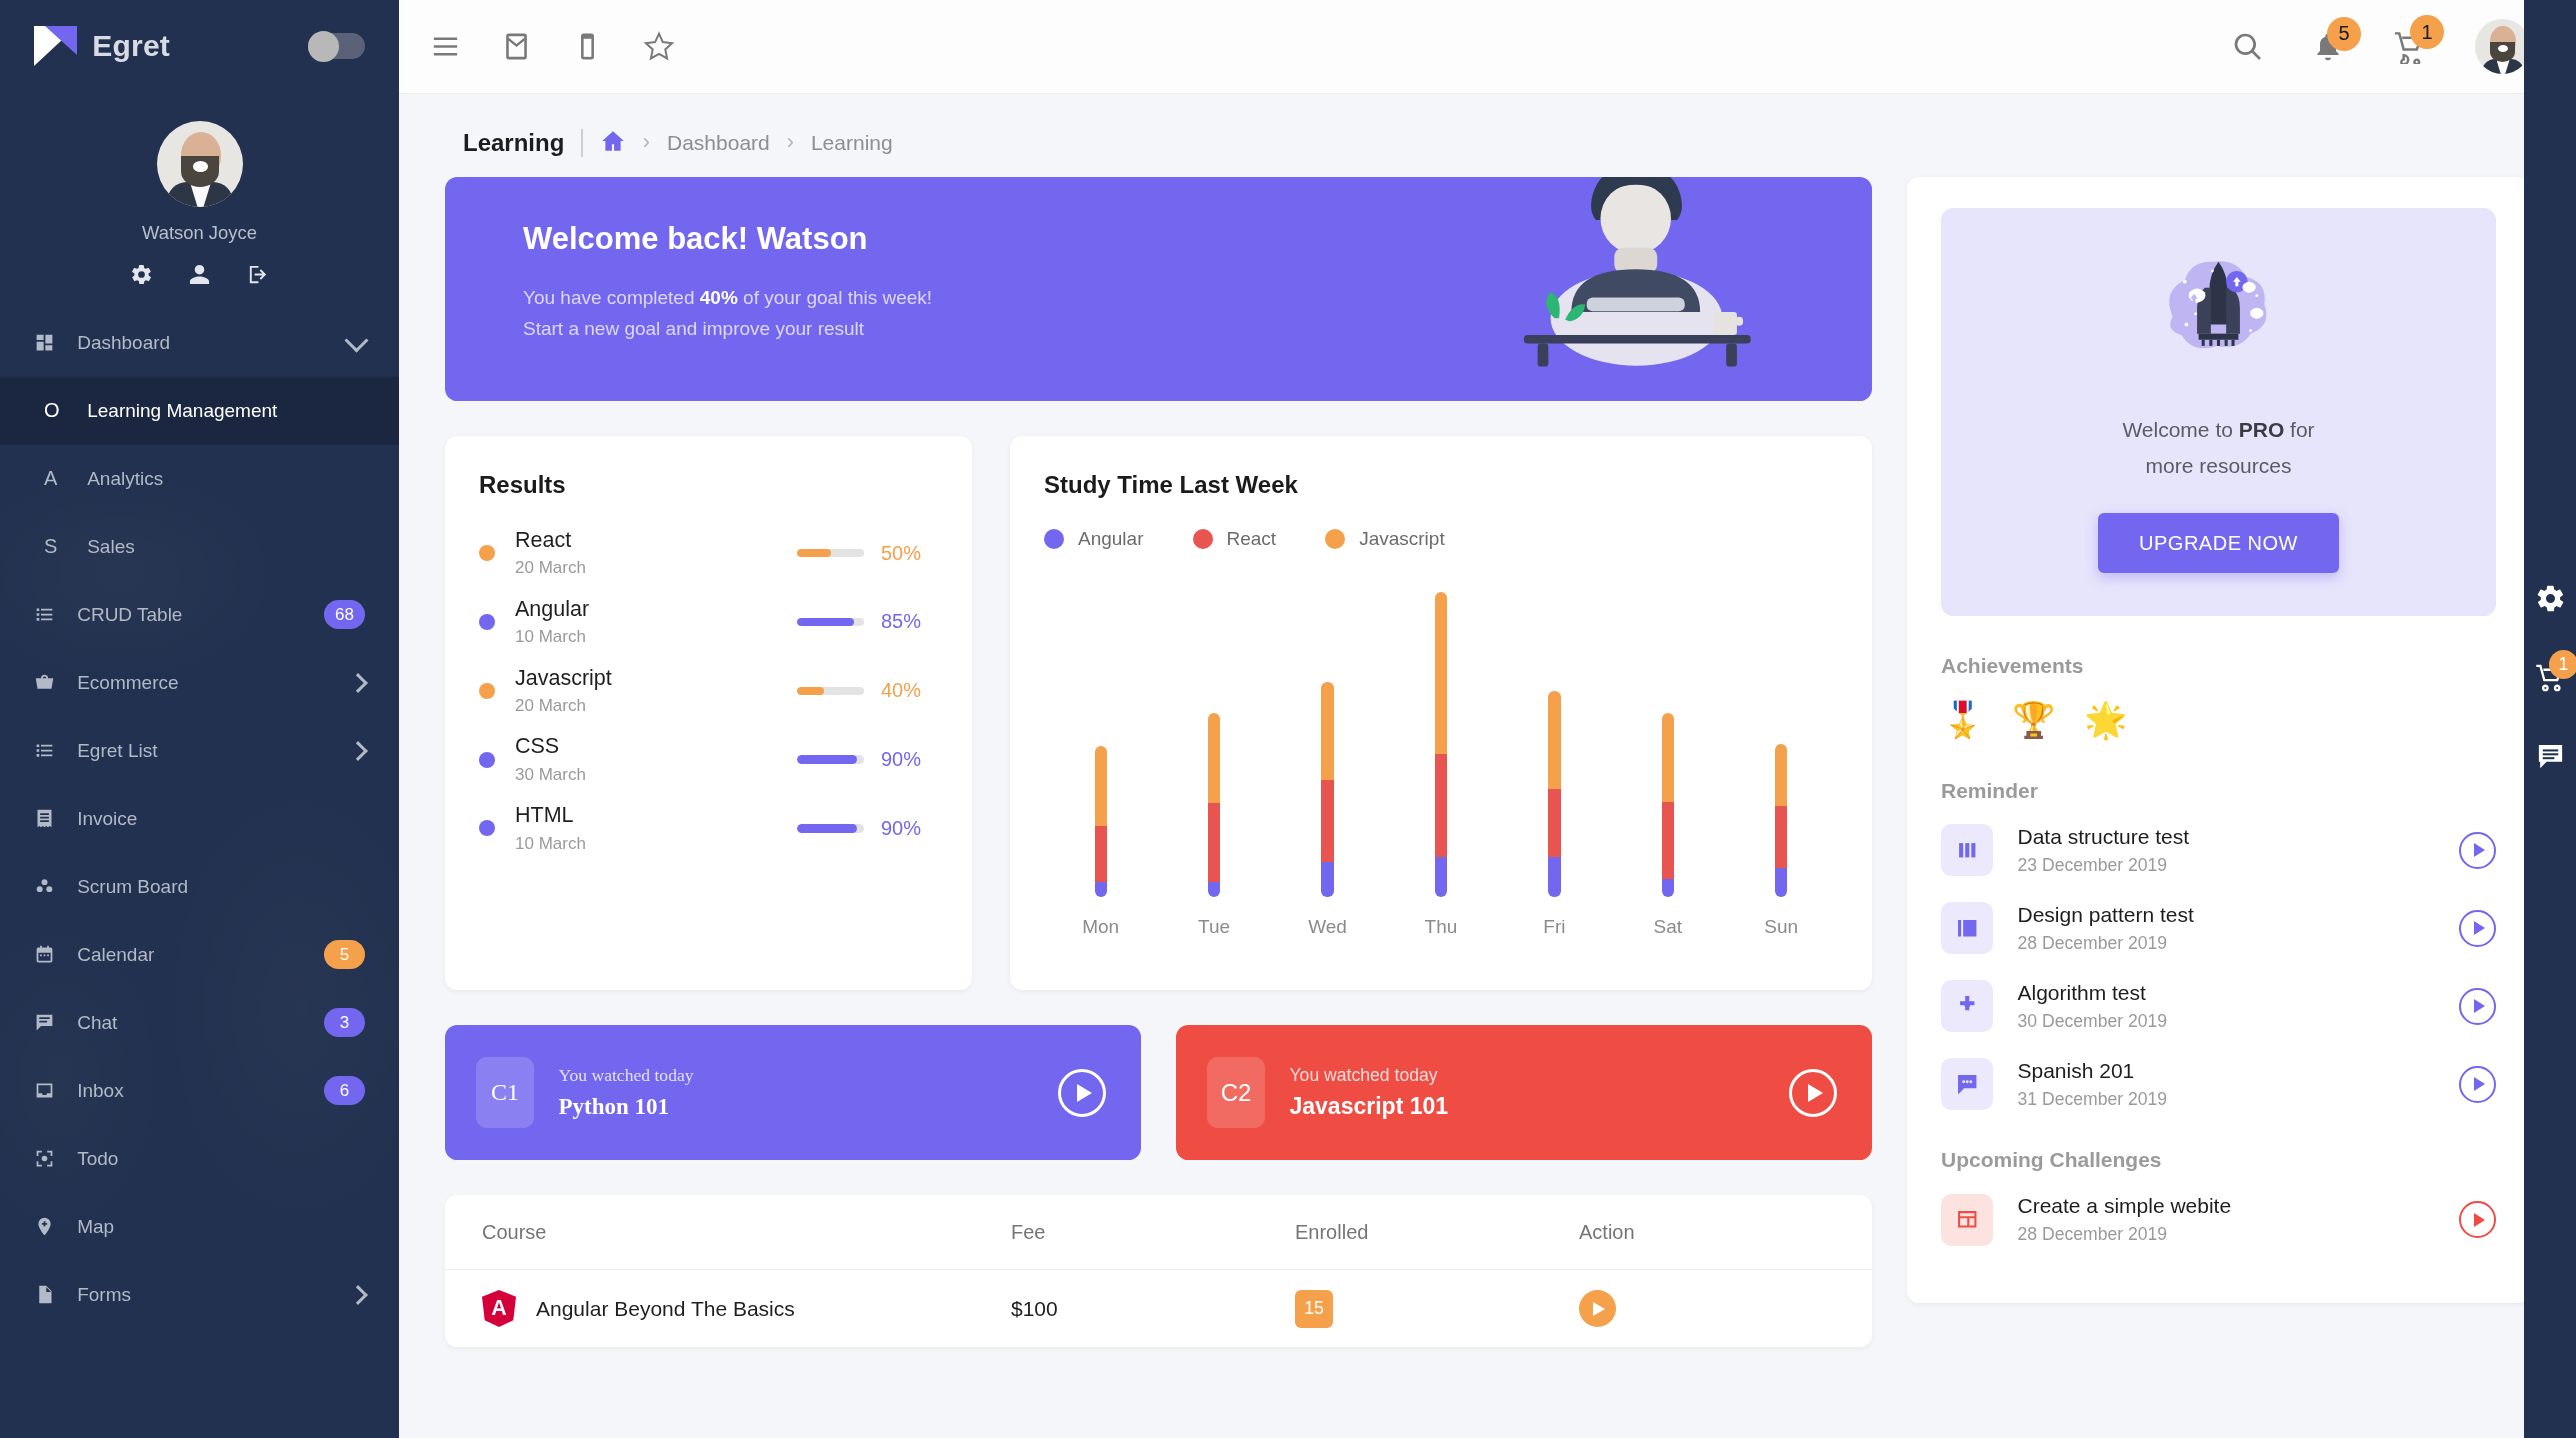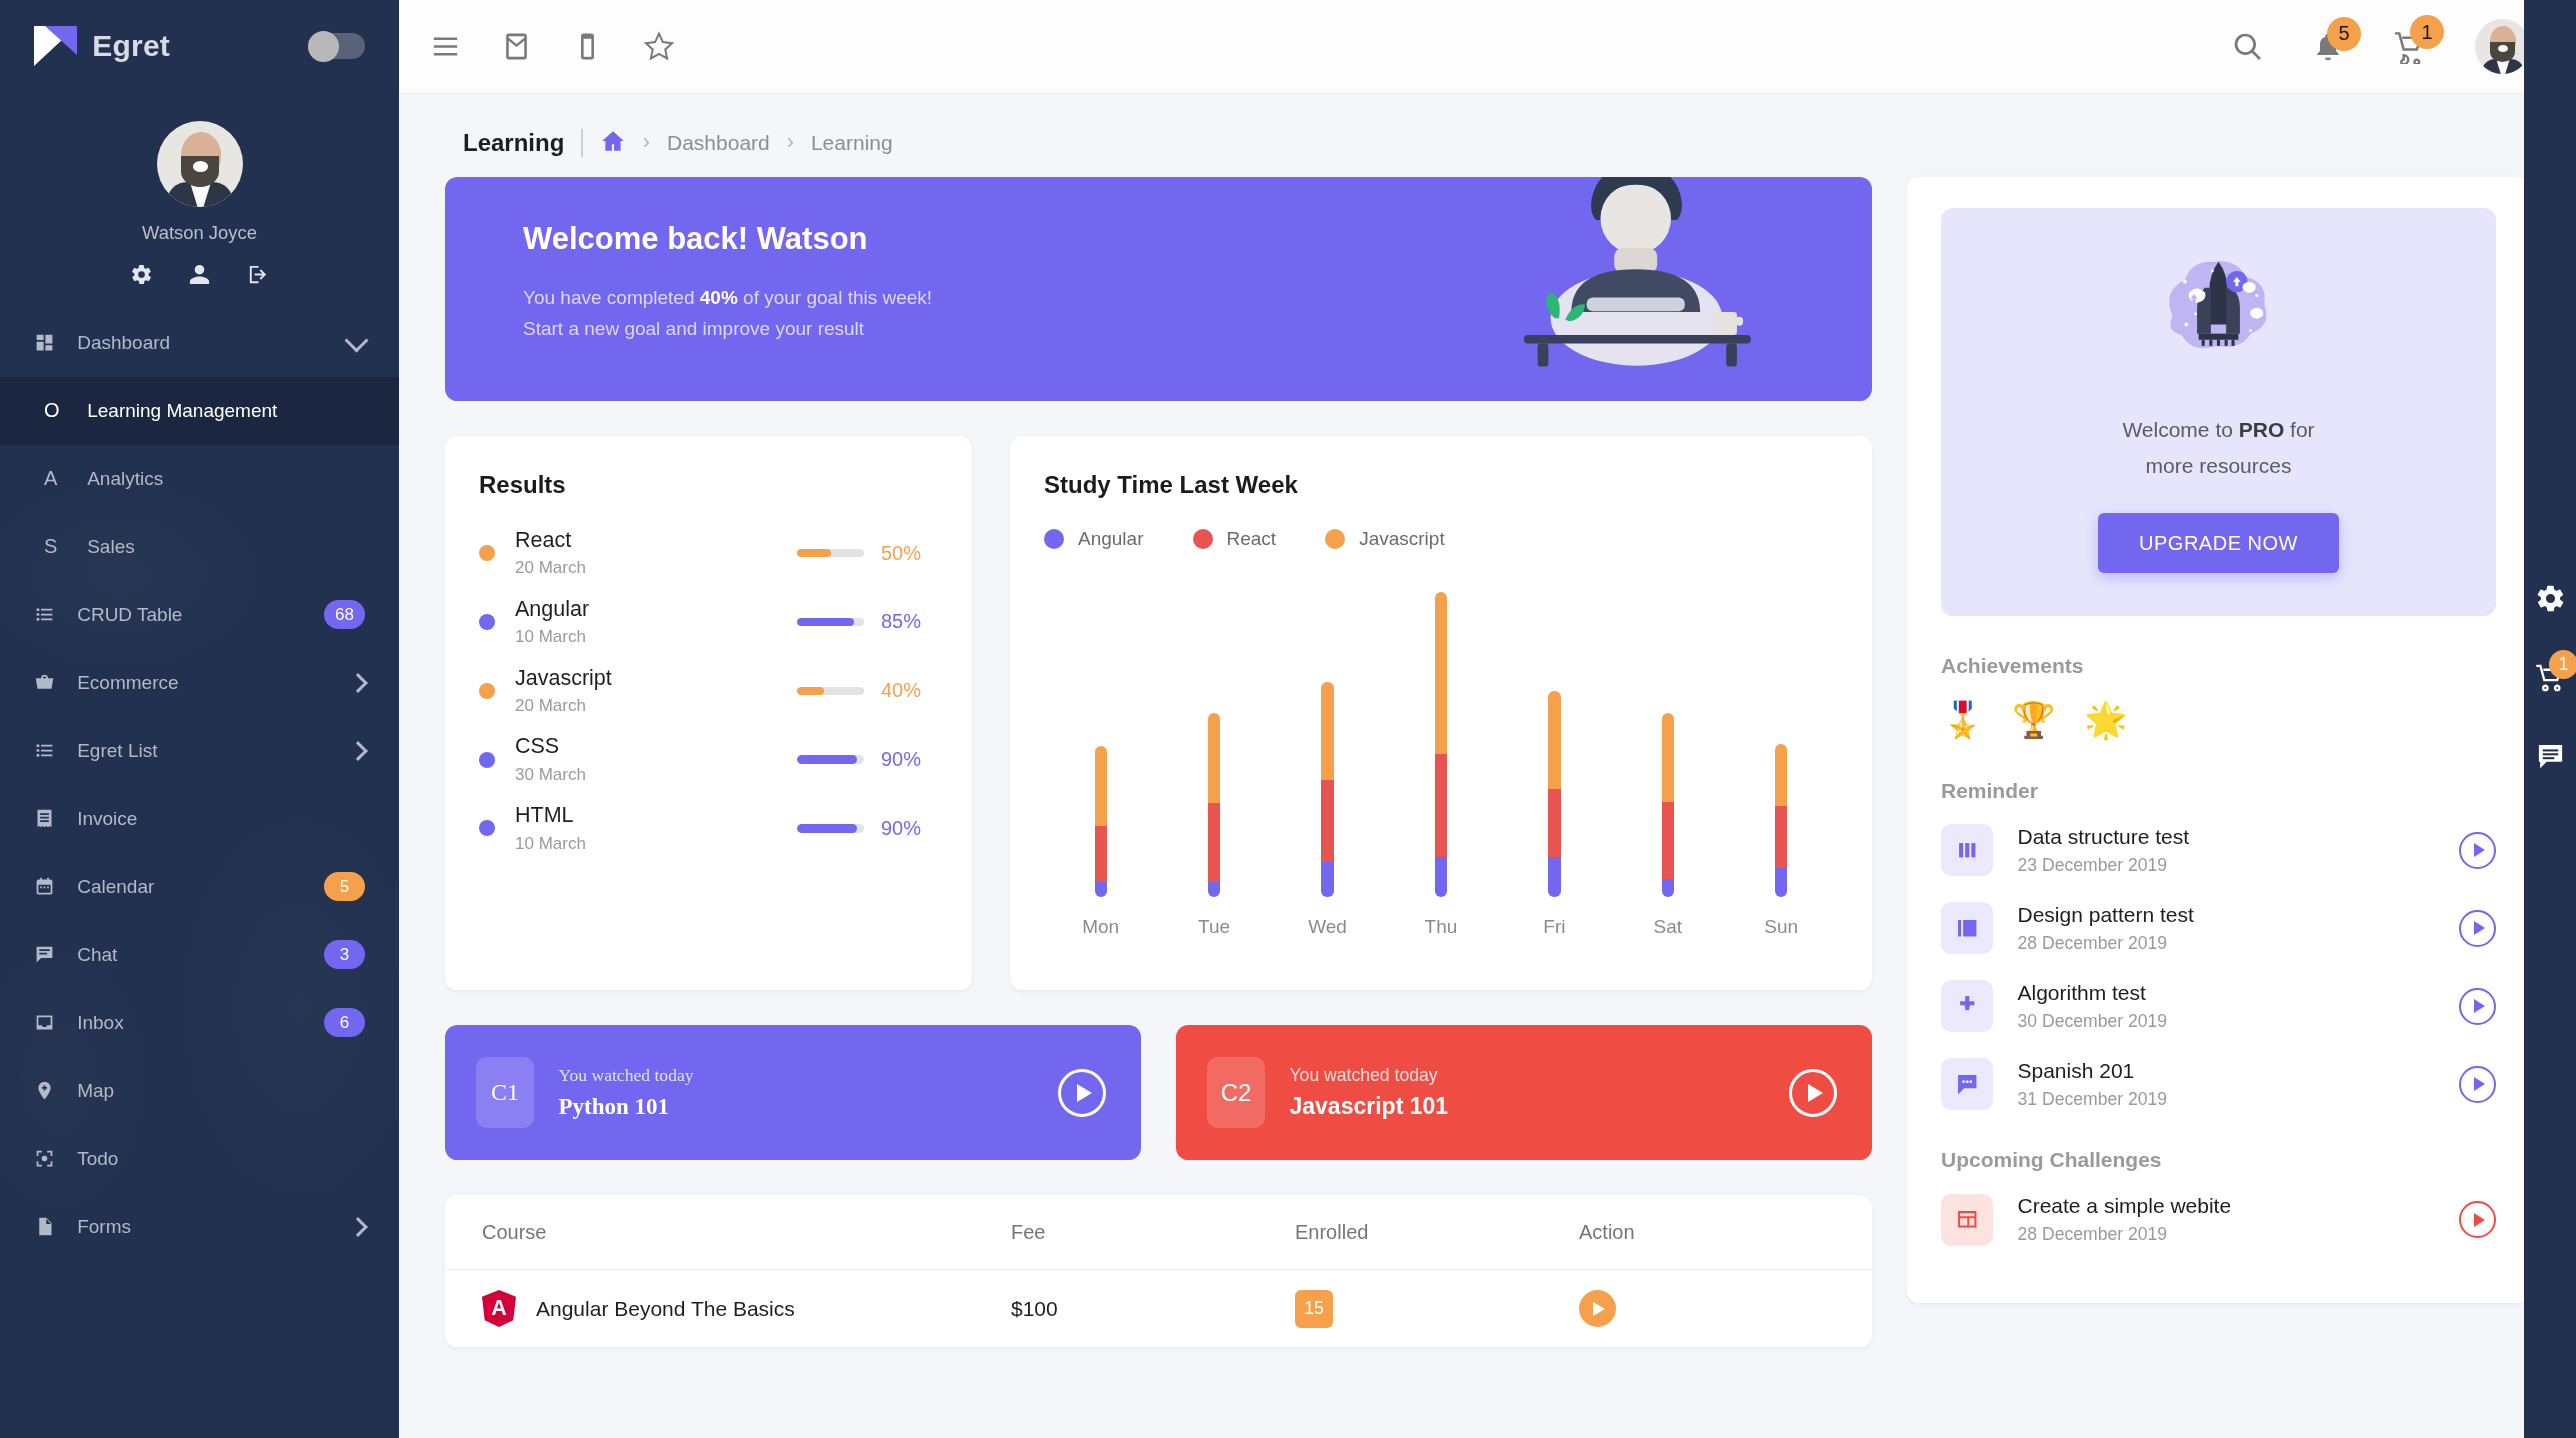--- a/index.html
+++ b/index.html
@@ -338,20 +338,30 @@
         <span class="ni-icon">
             <svg viewBox="0 0 24 24">
               <path d="M4 2v20l2-1.5L8 22l2-1.5L12 22l2-1.5L16 22l2-1.5L20 22V2zm3 4h10v2H7zm0 4h10v2H7zm0 4h10v2H7z"></path>
             </svg>
           </span>
         <span class="ni-label">Invoice</span>
       </div>
       <div class="nav-item">
         <span class="ni-icon">
             <svg viewBox="0 0 24 24">
+              <circle cx="12" cy="7" r="3.4"></circle>
+              <circle cx="6.5" cy="15" r="3.4"></circle>
+              <circle cx="17.5" cy="15" r="3.4"></circle>
+            </svg>
+          </span>
+        <span class="ni-label">Scrum Board</span>
+      </div>
+      <div class="nav-item">
+        <span class="ni-icon">
+            <svg viewBox="0 0 24 24">
               <path d="M7 2v2H5a2 2 0 0 0-2 2v13a2 2 0 0 0 2 2h14a2 2 0 0 0 2-2V6a2 2 0 0 0-2-2h-2V2h-2v2H9V2zm-2 8h14v9H5zm2 2v2h2v-2zm4 0v2h2v-2zm4 0v2h2v-2z"></path>
             </svg>
           </span>
         <span class="ni-label">Calendar</span>
         <span class="badge orange">5</span>
       </div>
       <div class="nav-item">
         <span class="ni-icon">
             <svg viewBox="0 0 24 24">
               <path d="M3 3h18v13H8l-5 5zm3 3v2h12V6zm0 4v2h9v-2z"></path>
@@ -365,33 +375,33 @@
             <svg viewBox="0 0 24 24">
               <path d="M3 4h18v16H3zm2 2v9h4l1 2h4l1-2h4V6z"></path>
             </svg>
           </span>
         <span class="ni-label">Inbox</span>
         <span class="badge purple">6</span>
       </div>
       <div class="nav-item">
         <span class="ni-icon">
             <svg viewBox="0 0 24 24">
-              <path d="M12 2a7 7 0 0 0-7 7c0 5 7 13 7 13s7-8 7-13a7 7 0 0 0-7-7zm1 4v2h2v2h-2v2h-2v-2H9V8h2V6z"></path>
-            </svg>
-          </span>
-        <span class="ni-label">Map</span>
-      </div>
-      <div class="nav-item">
-        <span class="ni-icon">
-            <svg viewBox="0 0 24 24">
               <path d="M3 3h6v2H5v4H3zm12 0h6v6h-2V5h-4zM3 15h2v4h4v2H3zm16 0h2v6h-6v-2h4z"></path>
               <circle cx="12" cy="12" r="3.2"></circle>
             </svg>
           </span>
         <span class="ni-label">Todo</span>
+      </div>
+      <div class="nav-item">
+        <span class="ni-icon">
+            <svg viewBox="0 0 24 24">
+              <path d="M12 2a7 7 0 0 0-7 7c0 5 7 13 7 13s7-8 7-13a7 7 0 0 0-7-7zm1 4v2h2v2h-2v2h-2v-2H9V8h2V6z"></path>
+            </svg>
+          </span>
+        <span class="ni-label">Map</span>
       </div>
       <div class="nav-item">
         <span class="ni-icon">
             <svg viewBox="0 0 24 24">
               <path d="M6 2h8l6 6v14H6zm8 1.5V9h5.5z"></path>
             </svg>
           </span>
         <span class="ni-label">Forms</span>
         <span class="chev-right"></span>
       </div>

